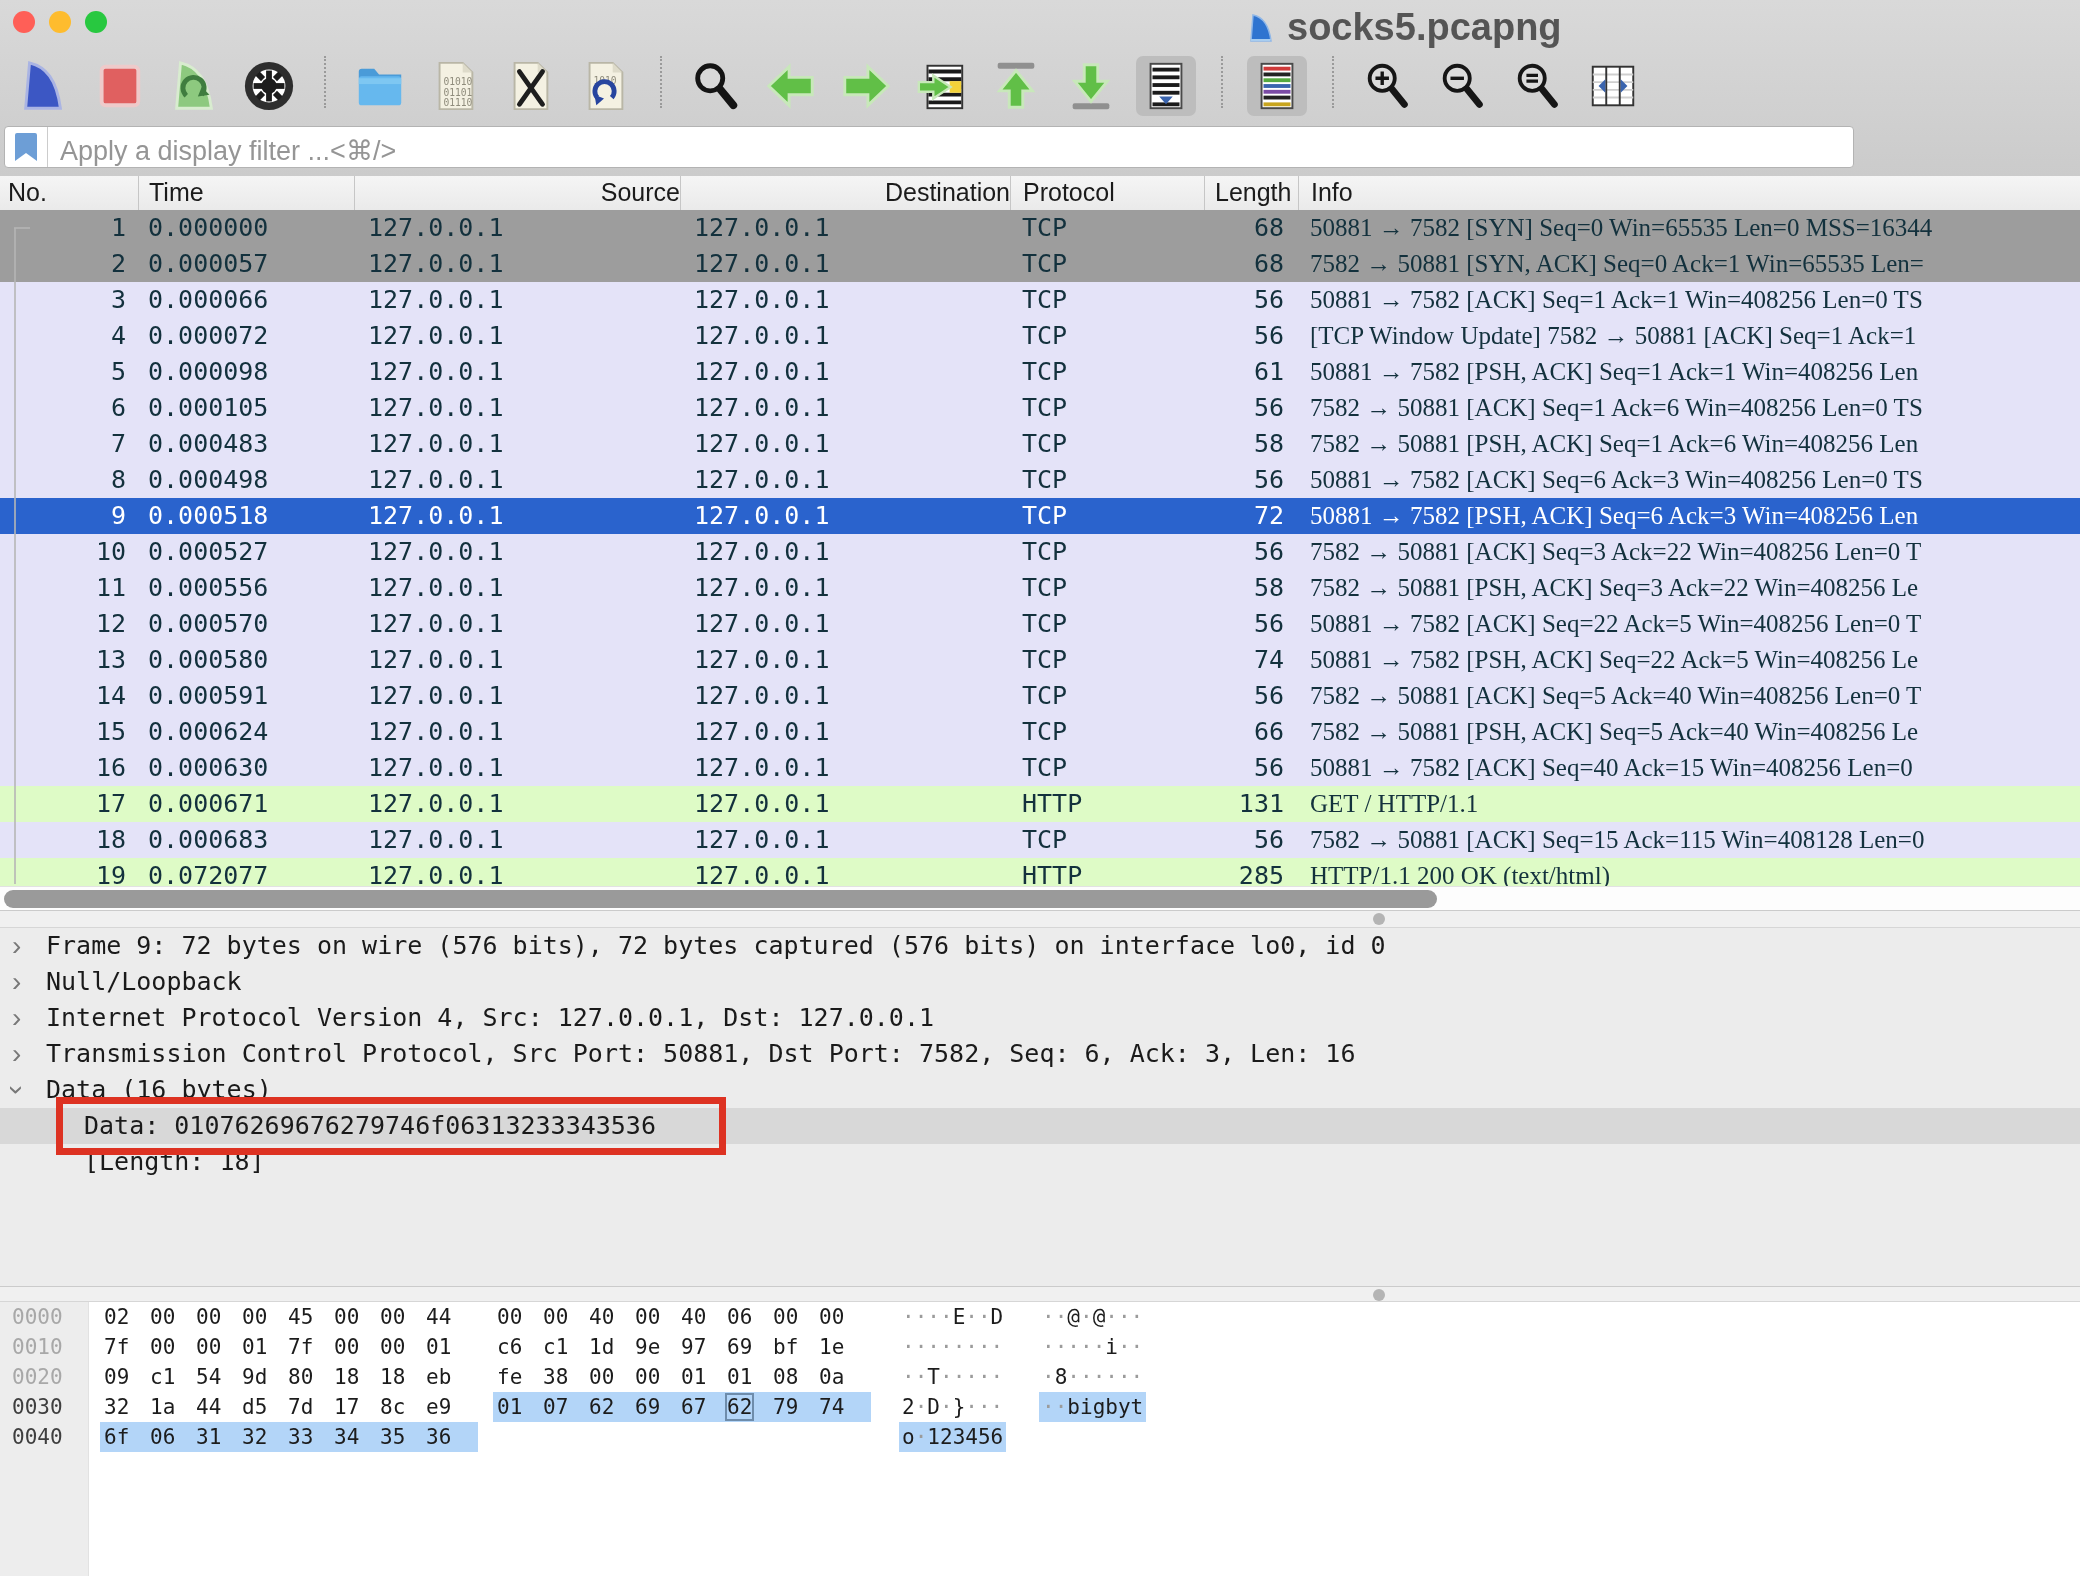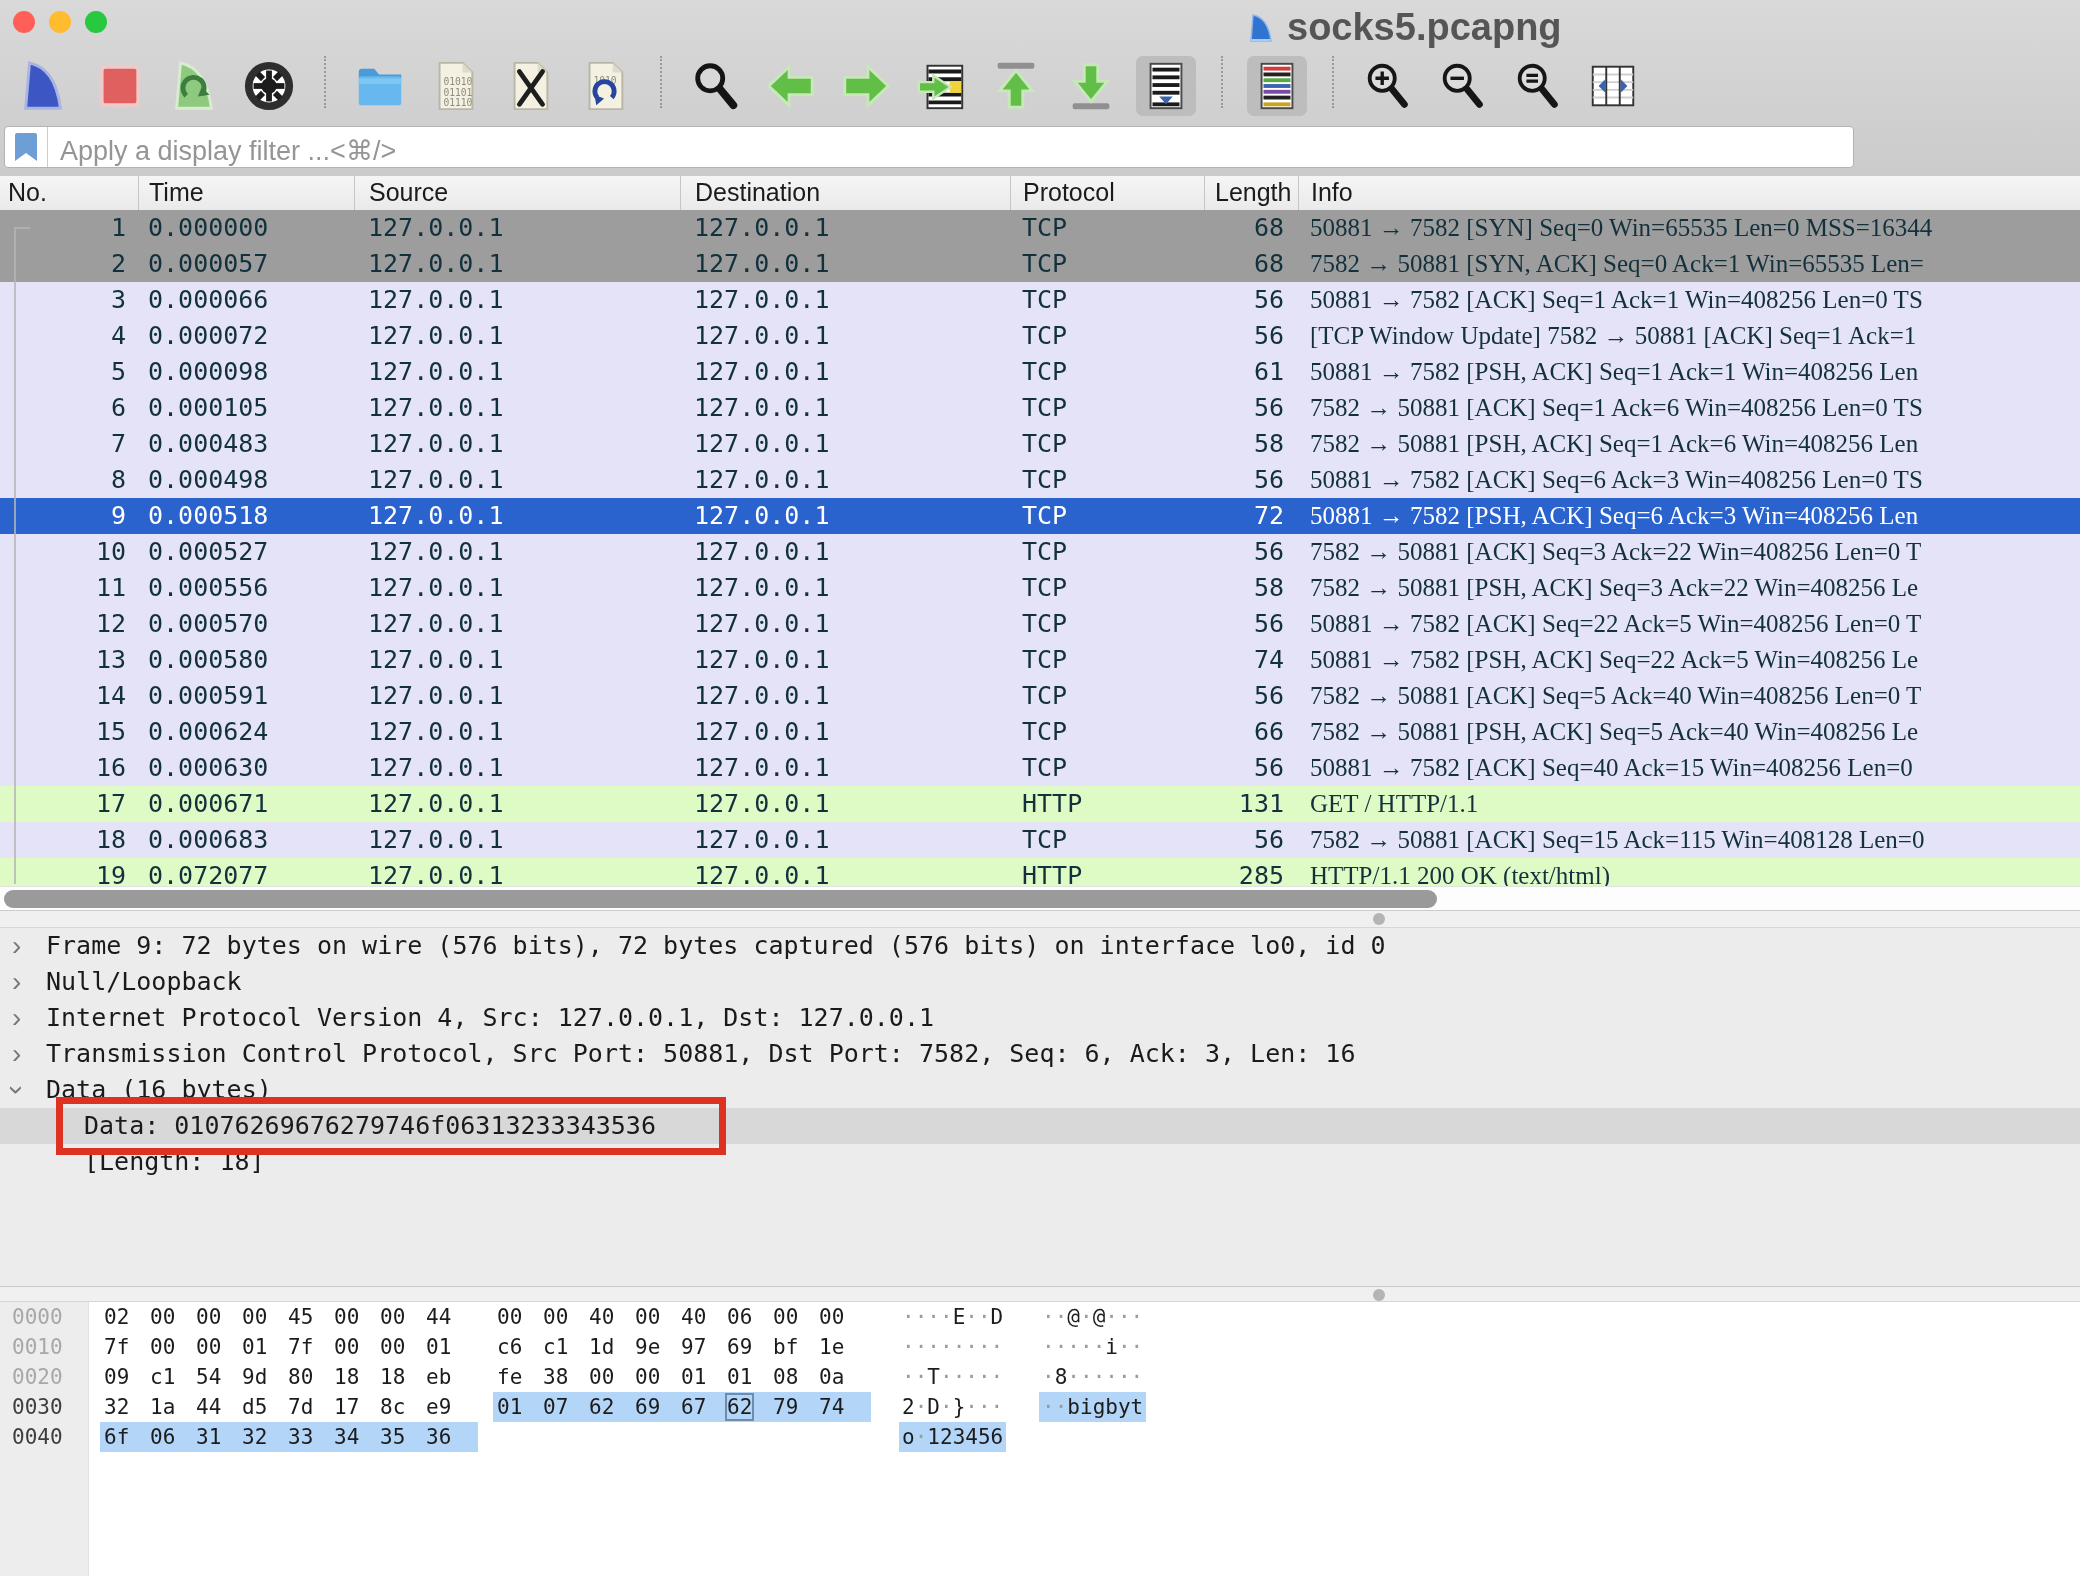--- a/index.html
+++ b/index.html
@@ -34,21 +34,21 @@
   .fplaceholder{color:#959595;font-size:27px;padding-left:12px;}
   
   .pgrid{display:grid;grid-template-columns:138px 216px 326px 330px 194px 94px 1fr;}
   .plist-header{position:absolute;left:0;top:176px;width:2080px;height:34px;
     background:linear-gradient(#f5f5f5,#eaeaea);border-bottom:1px solid #c0c0c0;
     font-size:25px;color:#1b1b1b;line-height:33px;}
   .plist-header .hc{overflow:hidden;white-space:nowrap;border-left:1px solid #c6c6c6;}
   .plist-header .hc:first-child{border-left:none;}
   .hc.c0{padding-left:8px;}
   .hc.c1{padding-left:10px;}
-  .hc.c2,.hc.c3{padding-left:14px;}
+  .hc.c2,.hc.c3{padding-left:28px;text-align:right;}
   .hc.c4{padding-left:12px;}
   .hc.c5{padding-left:10px;}
   .hc.c6{padding-left:12px;}
   .plist-rows{position:absolute;left:0;top:210px;width:2080px;height:676px;overflow:hidden;background:#fff;}
   .prow{height:36px;font-family:"DejaVu Sans Mono","Liberation Mono",monospace;
     font-size:25px;line-height:36px;color:#13313d;white-space:nowrap;}
   .prow>div{overflow:hidden;}
   .prow .no{text-align:right;padding-right:12px;}
   .prow .time{padding-left:10px;}
   .prow .src,.prow .dst{padding-left:14px;}

